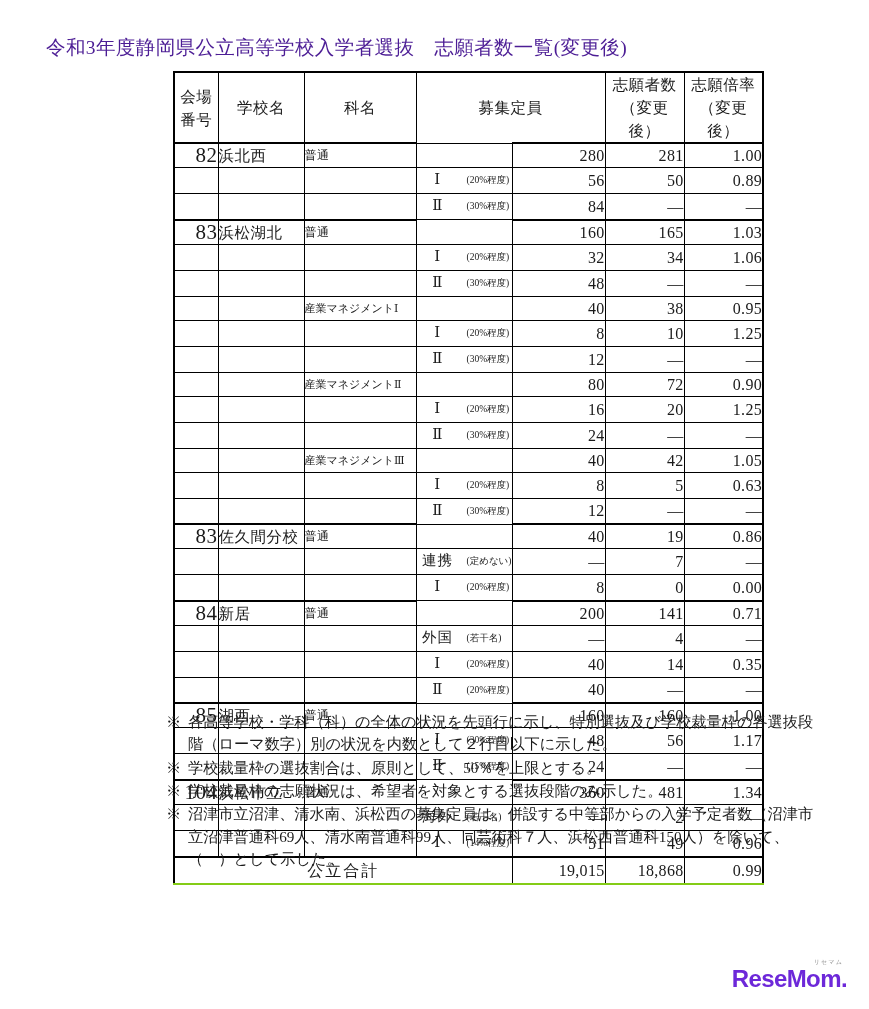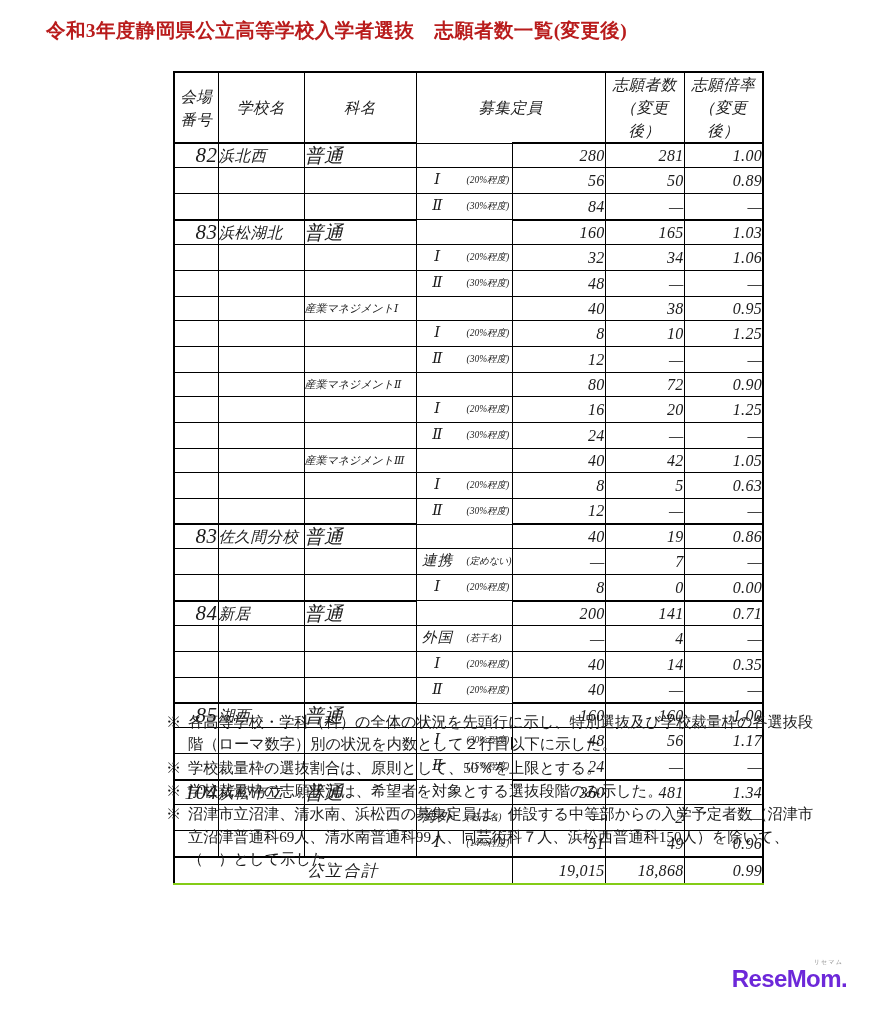--- a/index.html
+++ b/index.html
@@ -18,35 +18,34 @@
 
   .page {
     position: absolute;
     inset: 0;
   }
 
   
   .doc-title {
     position: absolute;
     left: 46px;
-    top: 17px;
+    top: 34px;
     font-size: 19.5px;
-    font-weight: bold;
+    font-weight: normal;
     letter-spacing: 0.4px;
-    color: #b91c1c;
+    color: #4c1d95;
     white-space: nowrap;
   }
 
   
   .table-wrap {
     position: absolute;
     left: 173px;
     top: 71px;
     width: 518px;
-    font-style: italic;
   }
 
   table.fee-table {
     border-collapse: collapse;
     width: 589px;
     table-layout: fixed;
     font-size: 15px;
   }
 
   table.fee-table col.c-venue   { width: 44px; }
@@ -93,21 +92,21 @@
   }
   td.school {
     text-align: left;
     padding-left: 5px;
     font-size: 15.5px;
     letter-spacing: 0.5px;
   }
   td.course {
     text-align: left;
     padding-left: 4px;
-    font-size: 19px;
+    font-size: 12px;
     letter-spacing: 0.5px;
   }
   td.course.small {
     font-size: 11px;
     letter-spacing: 0;
   }
   td.stage {
     padding: 0 4px 0 0;
     text-align: right;
     white-space: nowrap;

